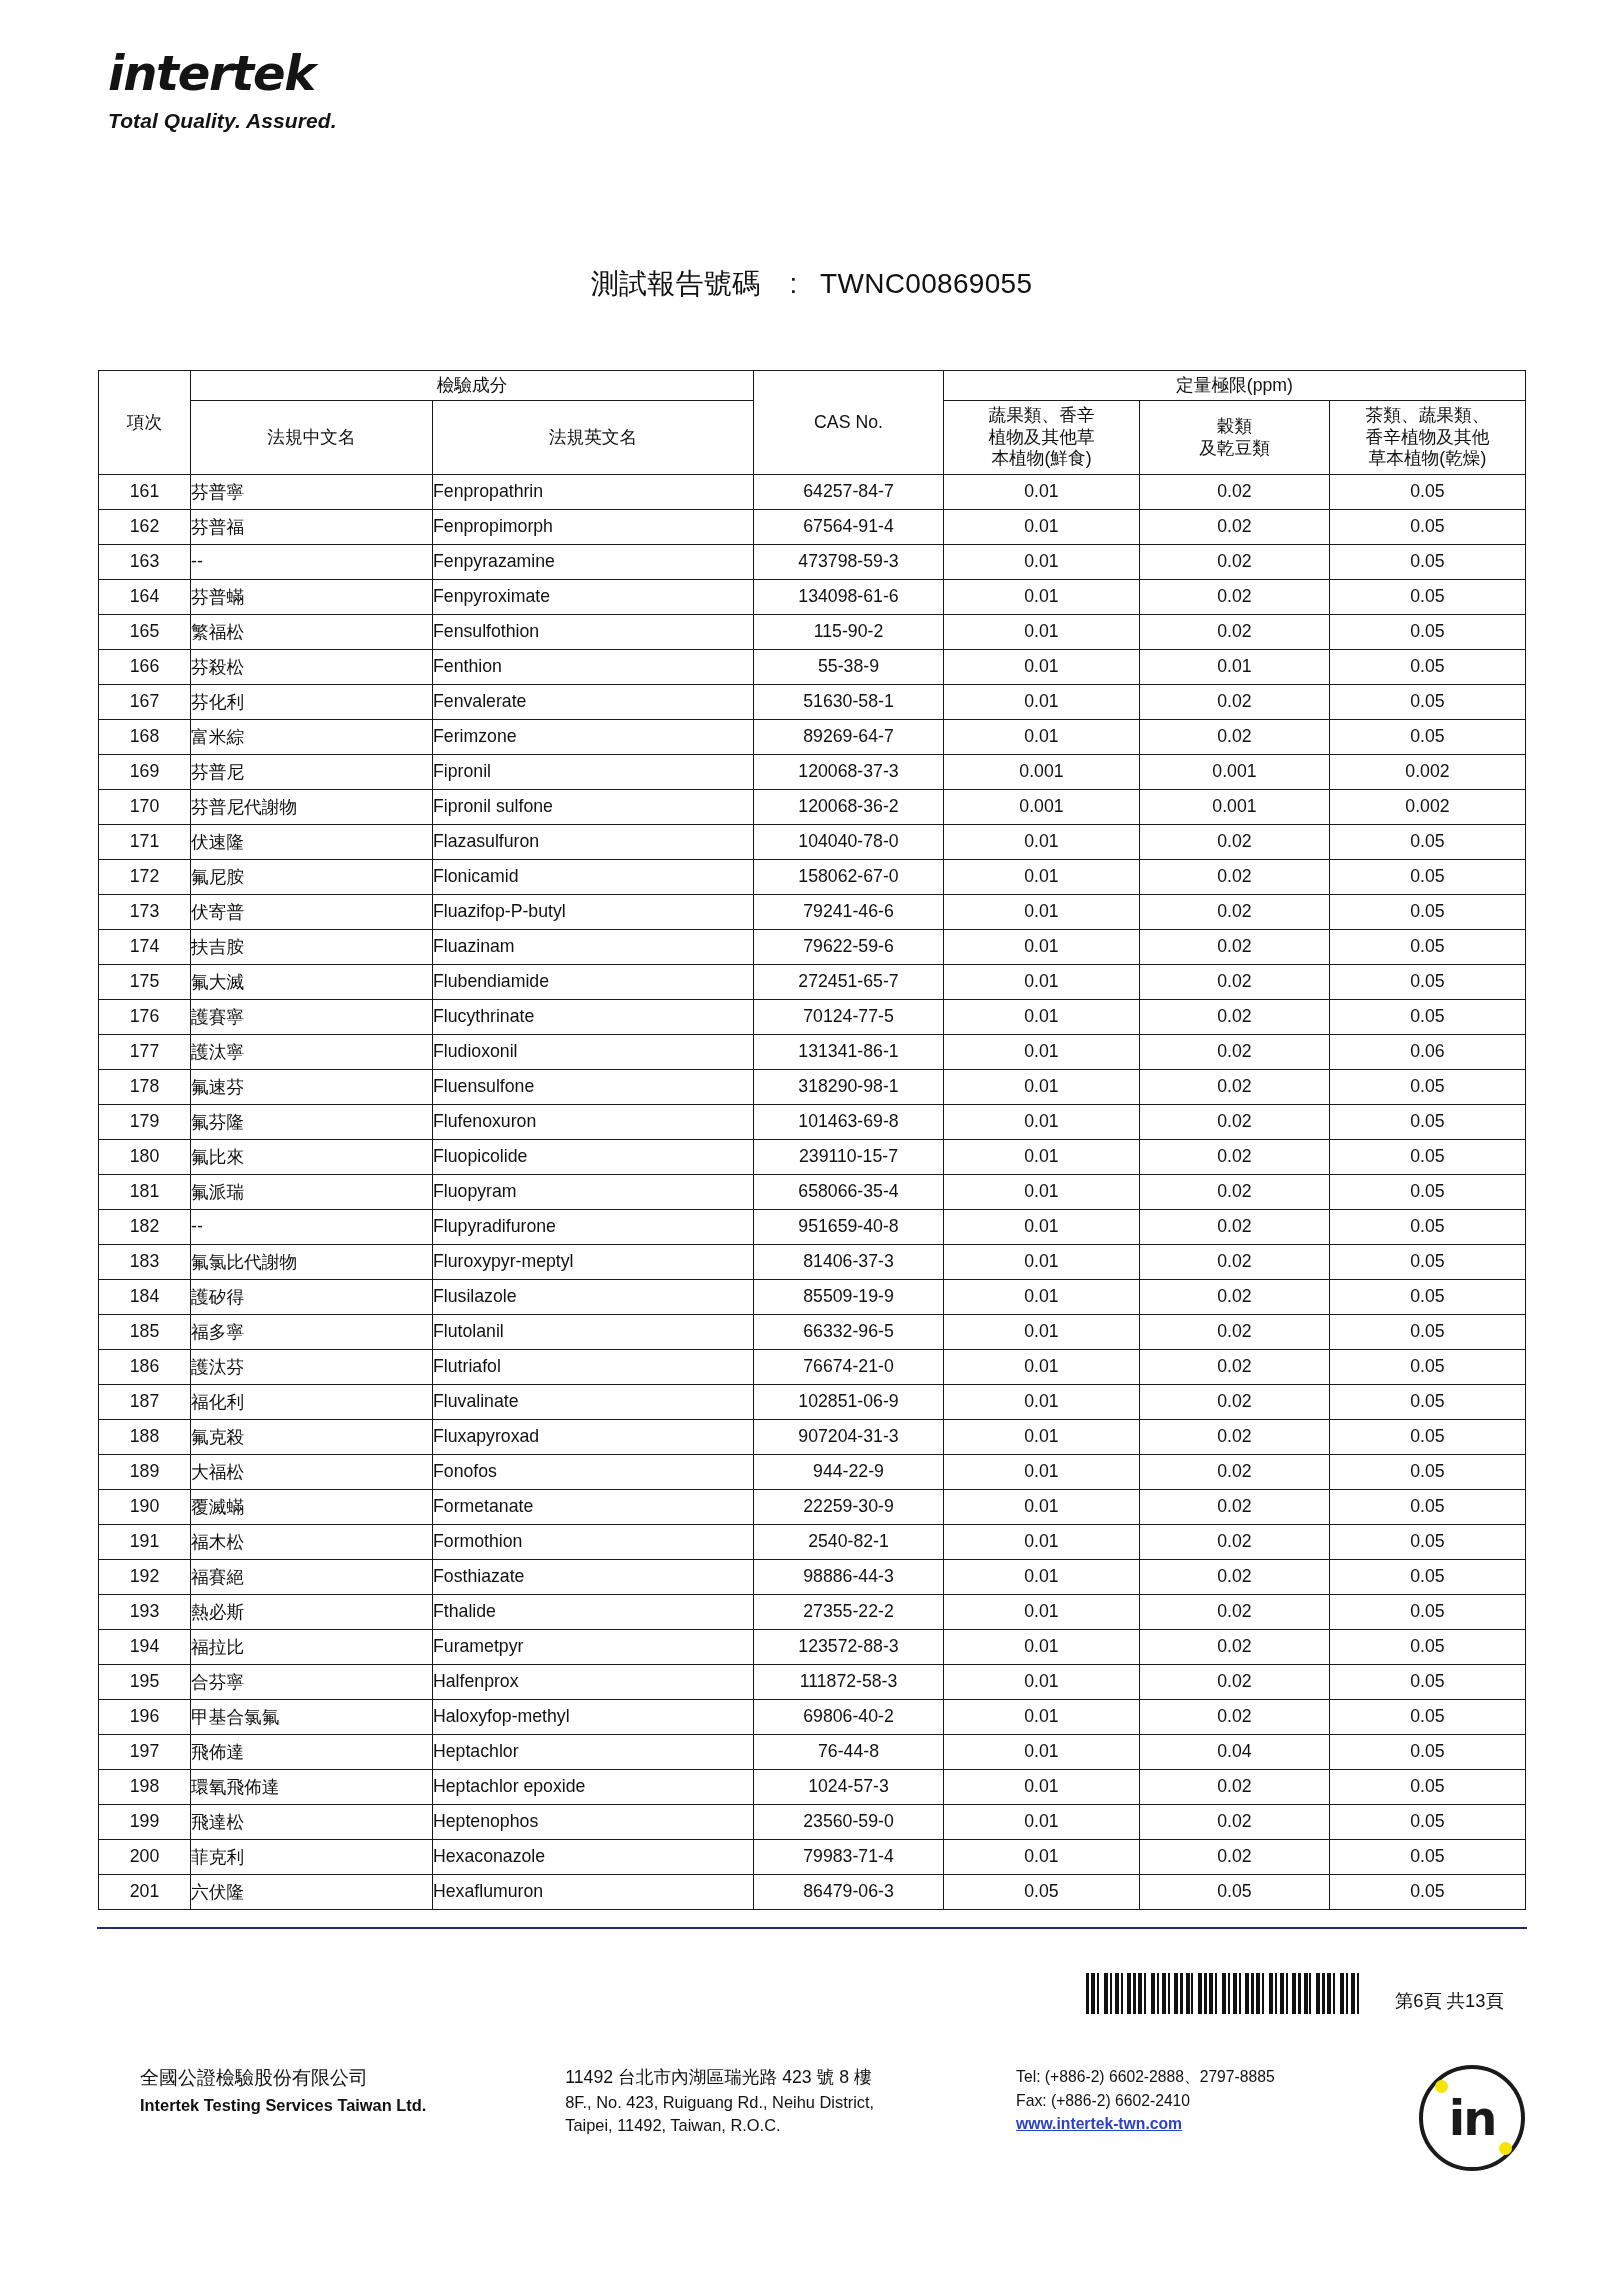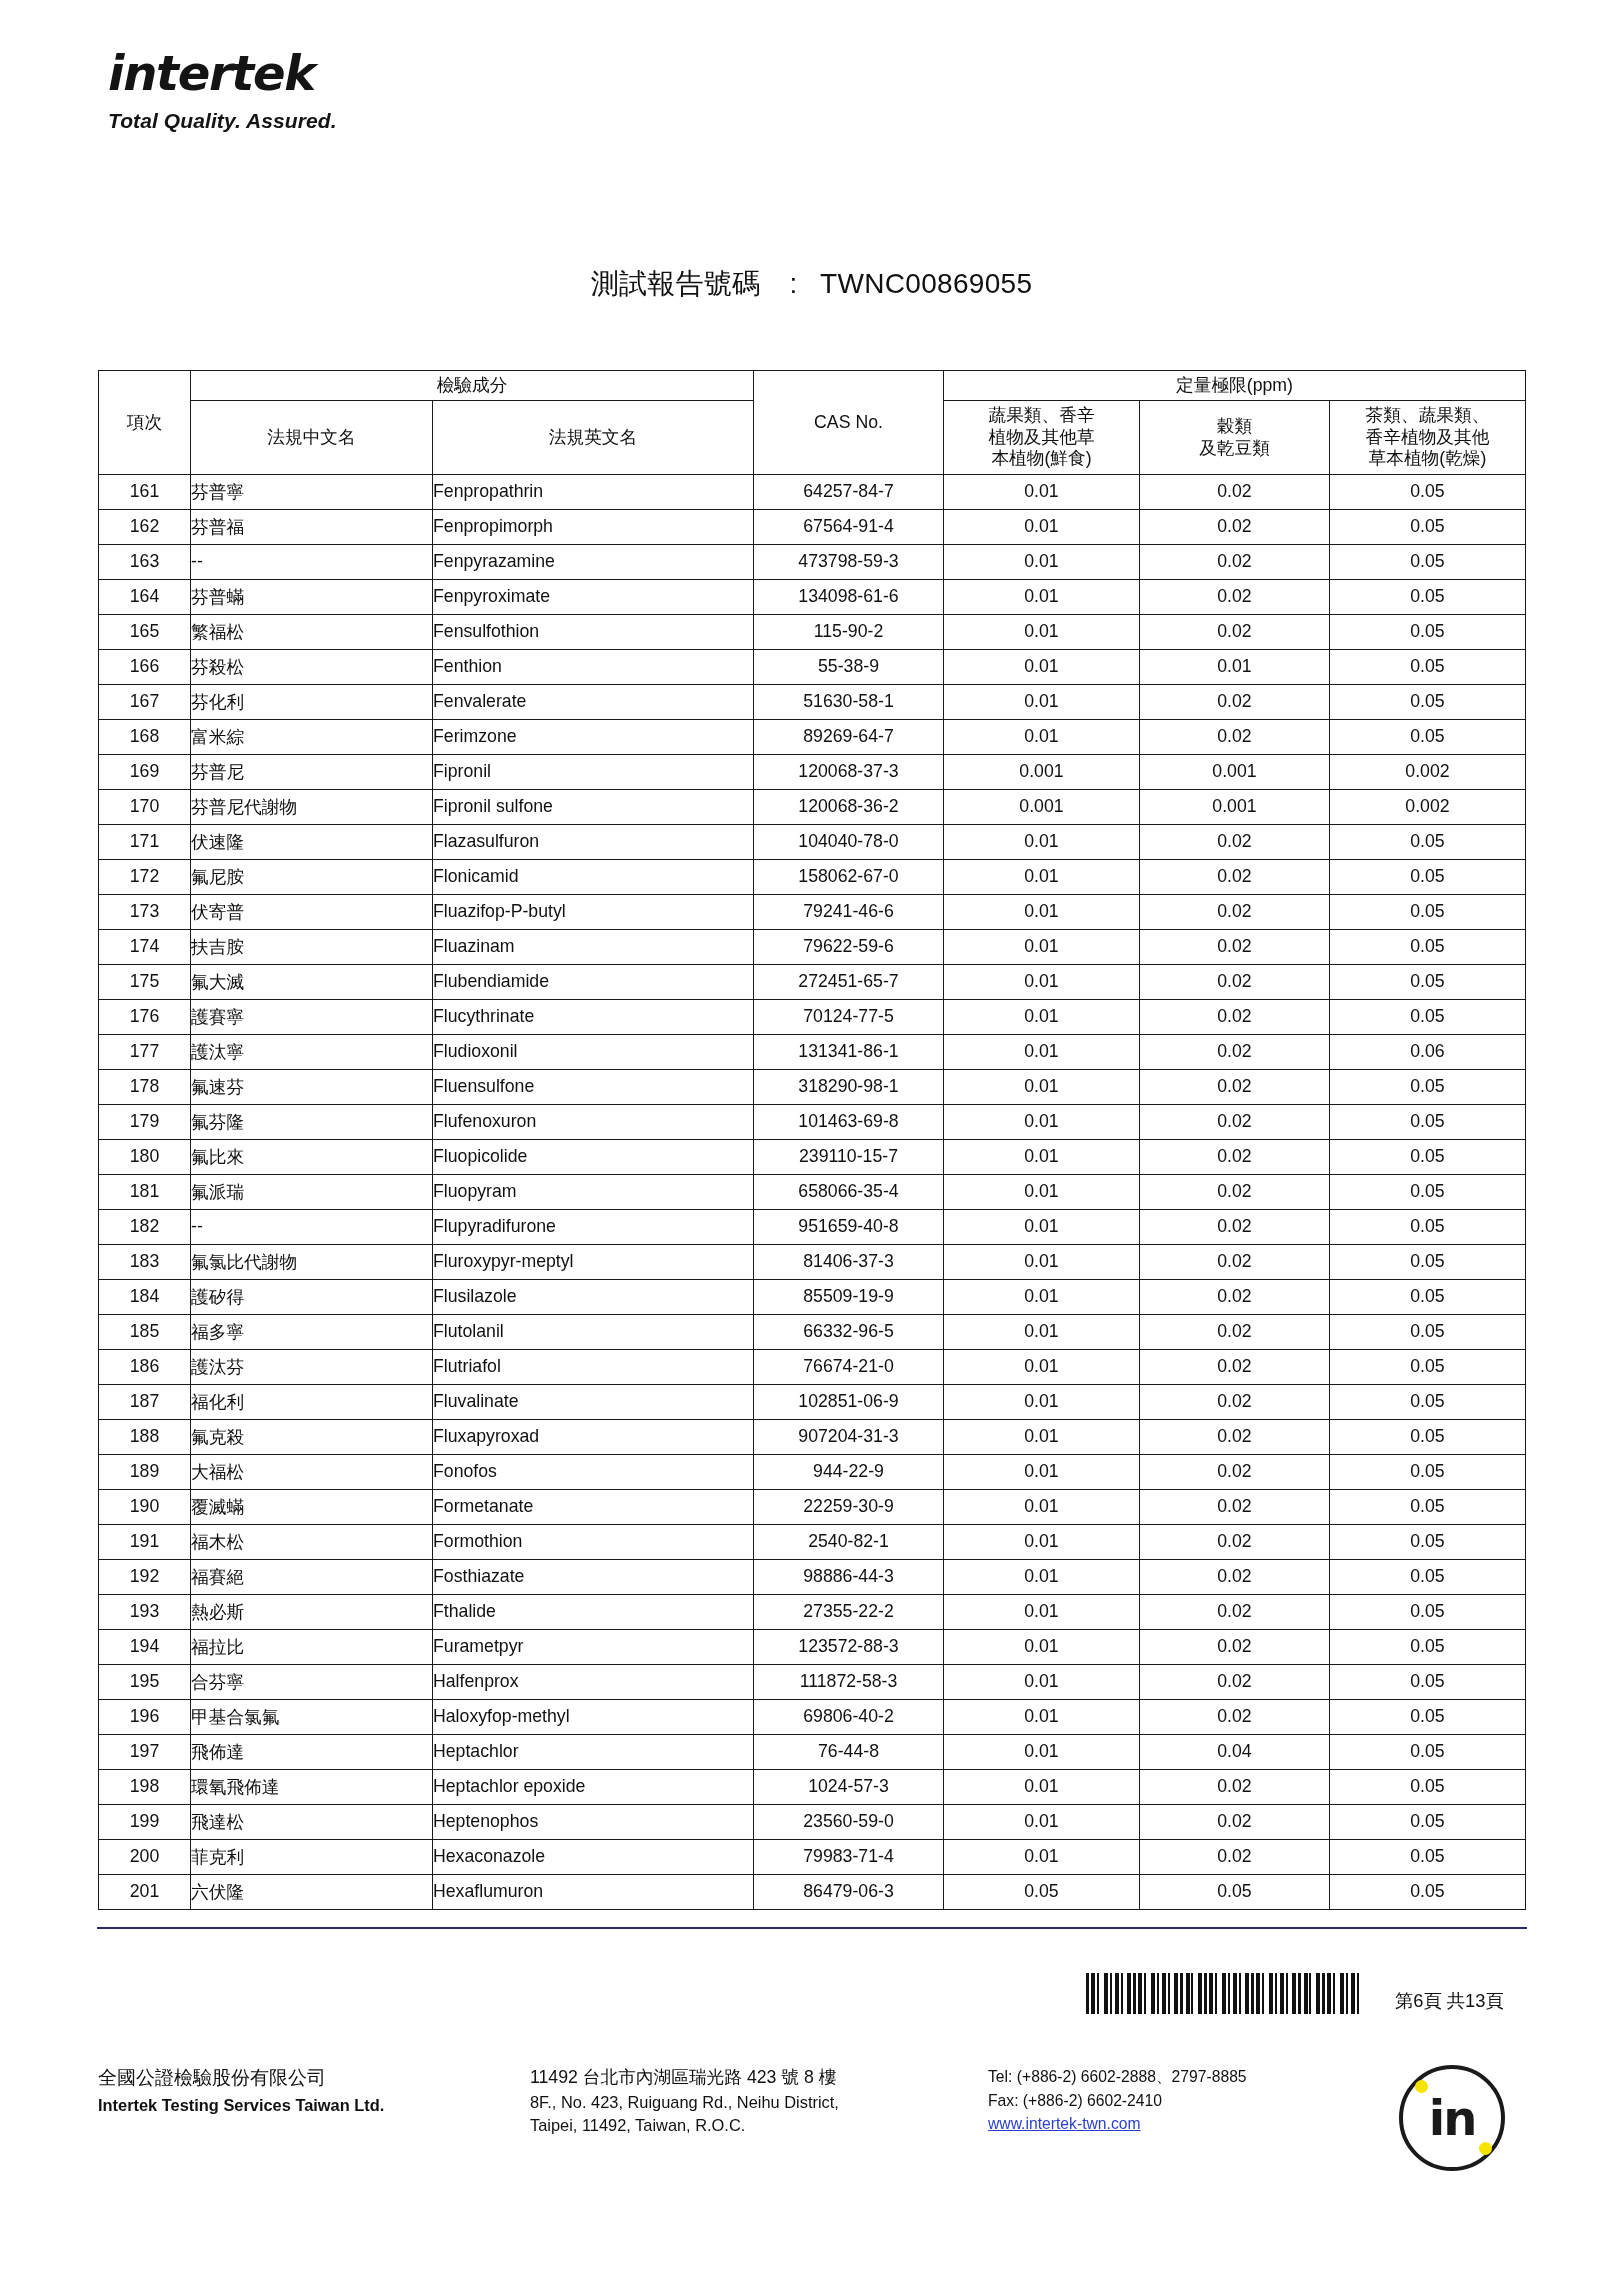--- a/index.html
+++ b/index.html
@@ -134,29 +134,29 @@
 
   
   .footer {
     position: absolute;
     left: 98px;
     top: 2065px;
     width: 1440px;
     display: flex;
     align-items: flex-start;
   }
-  .f-col1 { width: 432px; }
+  .f-col1 { width: 432px; margin-left: 42px; }
   .f-col1 .l1 { font-size: 19px; color: #111; }
   .f-col1 .l2 { font-size: 16.4px; font-weight: bold; color: #111; margin-top: 5.2px; }
 
   .f-col2 { width: 458px; font-size: 16.4px; line-height: 1.45; color: #111; }
   .f-col2 .top { font-size: 17.7px; }
 
   .f-col3 { width: 366px; font-size: 15.7px; line-height: 1.5; color: #111; }
-  .f-col3 .link { color: #2a3fd0; text-decoration: underline; }
+  .f-col3 .link { color: #2a3fd0; text-decoration: underline; font-weight: bold; }
 
   .f-col4 {
     width: 151px;
     display: flex;
     justify-content: flex-end;
     padding-right: 13px;
   }
   .in-mark {
     position: relative;
     width: 98px; height: 98px;

